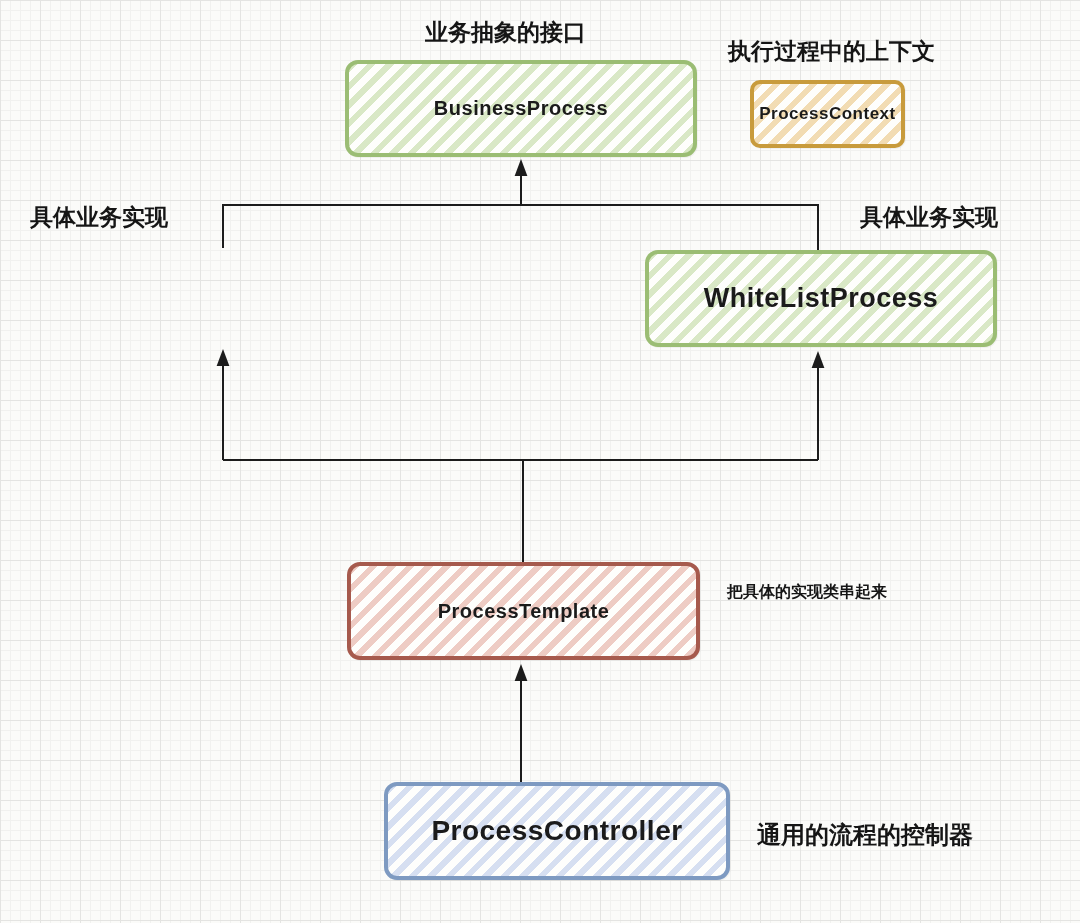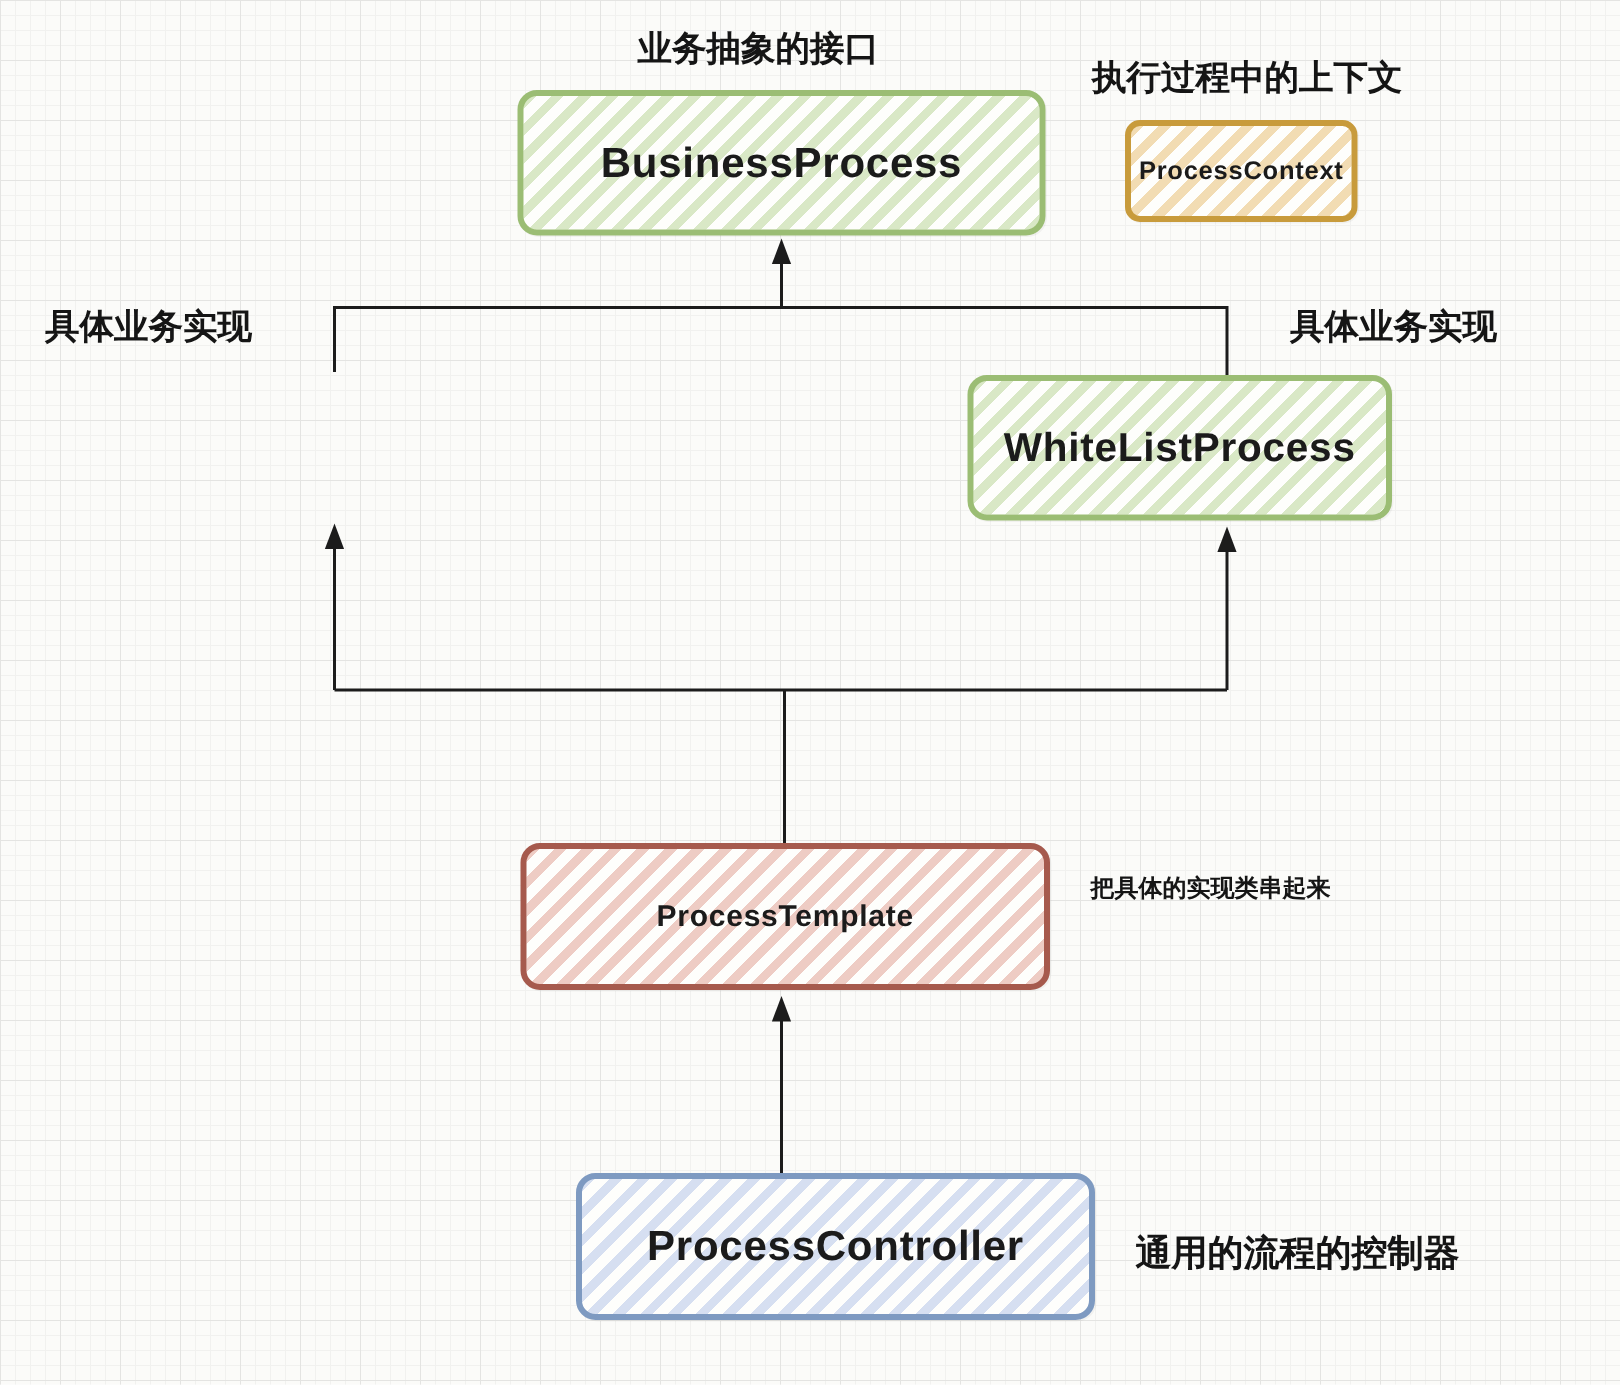--- a/index.html
+++ b/index.html
@@ -78,30 +78,30 @@
   <div class="annotation" style="left:728px;top:36px;font-size:23px;">执行过程中的上下文</div>
 
   <div class="annotation" style="left:30px;top:202px;font-size:23px;">具体业务实现</div>
 
   <div class="annotation" style="left:860px;top:202px;font-size:23px;">具体业务实现</div>
 
   <div class="annotation" style="left:727px;top:582px;font-size:16px;">把具体的实现类串起来</div>
 
   <div class="annotation" style="left:757px;top:819px;font-size:24px;">通用的流程的控制器</div>
 
-  <div class="node" style="left: 345px; top: 60px; width: 352px; height: 97px; font-size: 28px; --bc: #9bbd74; --hc: #d9e8c6;">
+  <div class="node" style="left: 345px; top: 60px; width: 352px; height: 97px; font-size: 20px; --bc: #9bbd74; --hc: #d9e8c6;">
     <span>BusinessProcess</span>
   </div>
 
   <div class="node" style="left: 750px; top: 80px; width: 155px; height: 68px; font-size: 17px; border-width: 4px; border-radius: 10px; text-align: right; --bc: #c89b3c; --hc: #f2dcb3;">
     <span>ProcessContext</span>
   </div>
 
 
-  <div class="node" style="left: 645px; top: 250px; width: 283px; height: 97px; font-size: 27px; --bc: #9bbd74; --hc: #d9e8c6;">
+  <div class="node" style="left: 645px; top: 250px; width: 352px; height: 97px; font-size: 27px; --bc: #9bbd74; --hc: #d9e8c6;">
     <span>WhiteListProcess</span>
   </div>
 
   <div class="node" style="left: 347px; top: 562px; width: 353px; height: 98px; font-size: 20px; --bc: #a65a4d; --hc: #eeccc4;">
     <span>ProcessTemplate</span>
   </div>
 
   <div class="node" style="left: 348px; top: 782px; width: 346px; height: 98px; font-size: 28px; margin-left: 36px; --bc: #7e9ac1; --hc: #d6dff1;">
     <span>ProcessController</span>
   </div>

